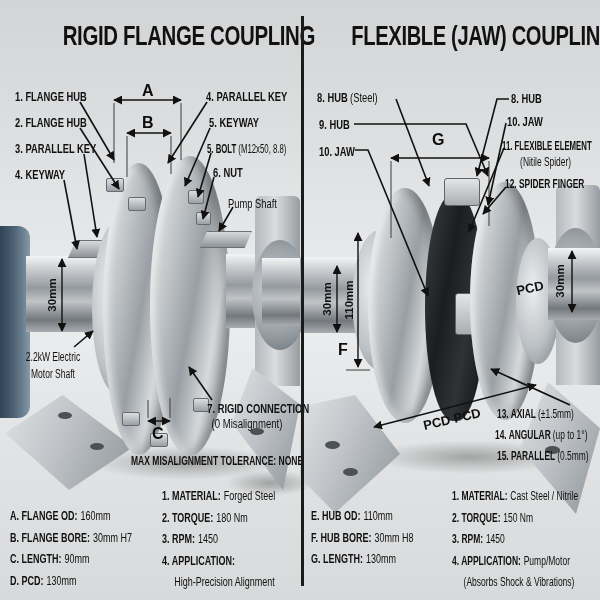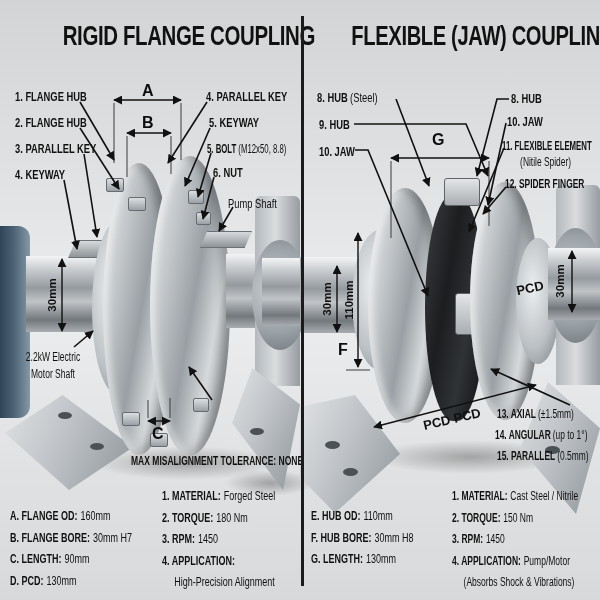--- a/index.html
+++ b/index.html
@@ -177,20 +177,24 @@
   <div class="dimletter" style="left:142px;top:82px;">A</div>
   <div class="dimletter" style="left:142px;top:114px;">B</div>
   <div class="dimletter" style="left:152px;top:425px;">C</div>
   <div class="rot" style="left:52px;top:295px;">30mm</div>
 
   <div class="motorlbl" style="left:8px;top:349px;width:90px;">
     <span style="display:block;">2.2kW Electric</span>
     <span style="display:block;">Motor Shaft</span>
   </div>
 
+  <div class="center2" style="left:196px;top:402px;width:102px;">
+    <span class="b">7. RIGID CONNECTION</span>
+    <span class="r">(0 Misalignment)</span>
+  </div>
 
   <div class="note" style="left:131px;top:454px;">MAX MISALIGNMENT TOLERANCE: NONE</div>
 
   <div class="specs" style="left:10px;top:506px;">
     <div class="srow"><span class="sk">A. FLANGE OD:</span><span class="sv">160mm</span></div>
     <div class="srow"><span class="sk">B. FLANGE BORE:</span><span class="sv">30mm H7</span></div>
     <div class="srow"><span class="sk">C. LENGTH:</span><span class="sv">90mm</span></div>
     <div class="srow"><span class="sk">D. PCD:</span><span class="sv">130mm</span></div>
   </div>
 

